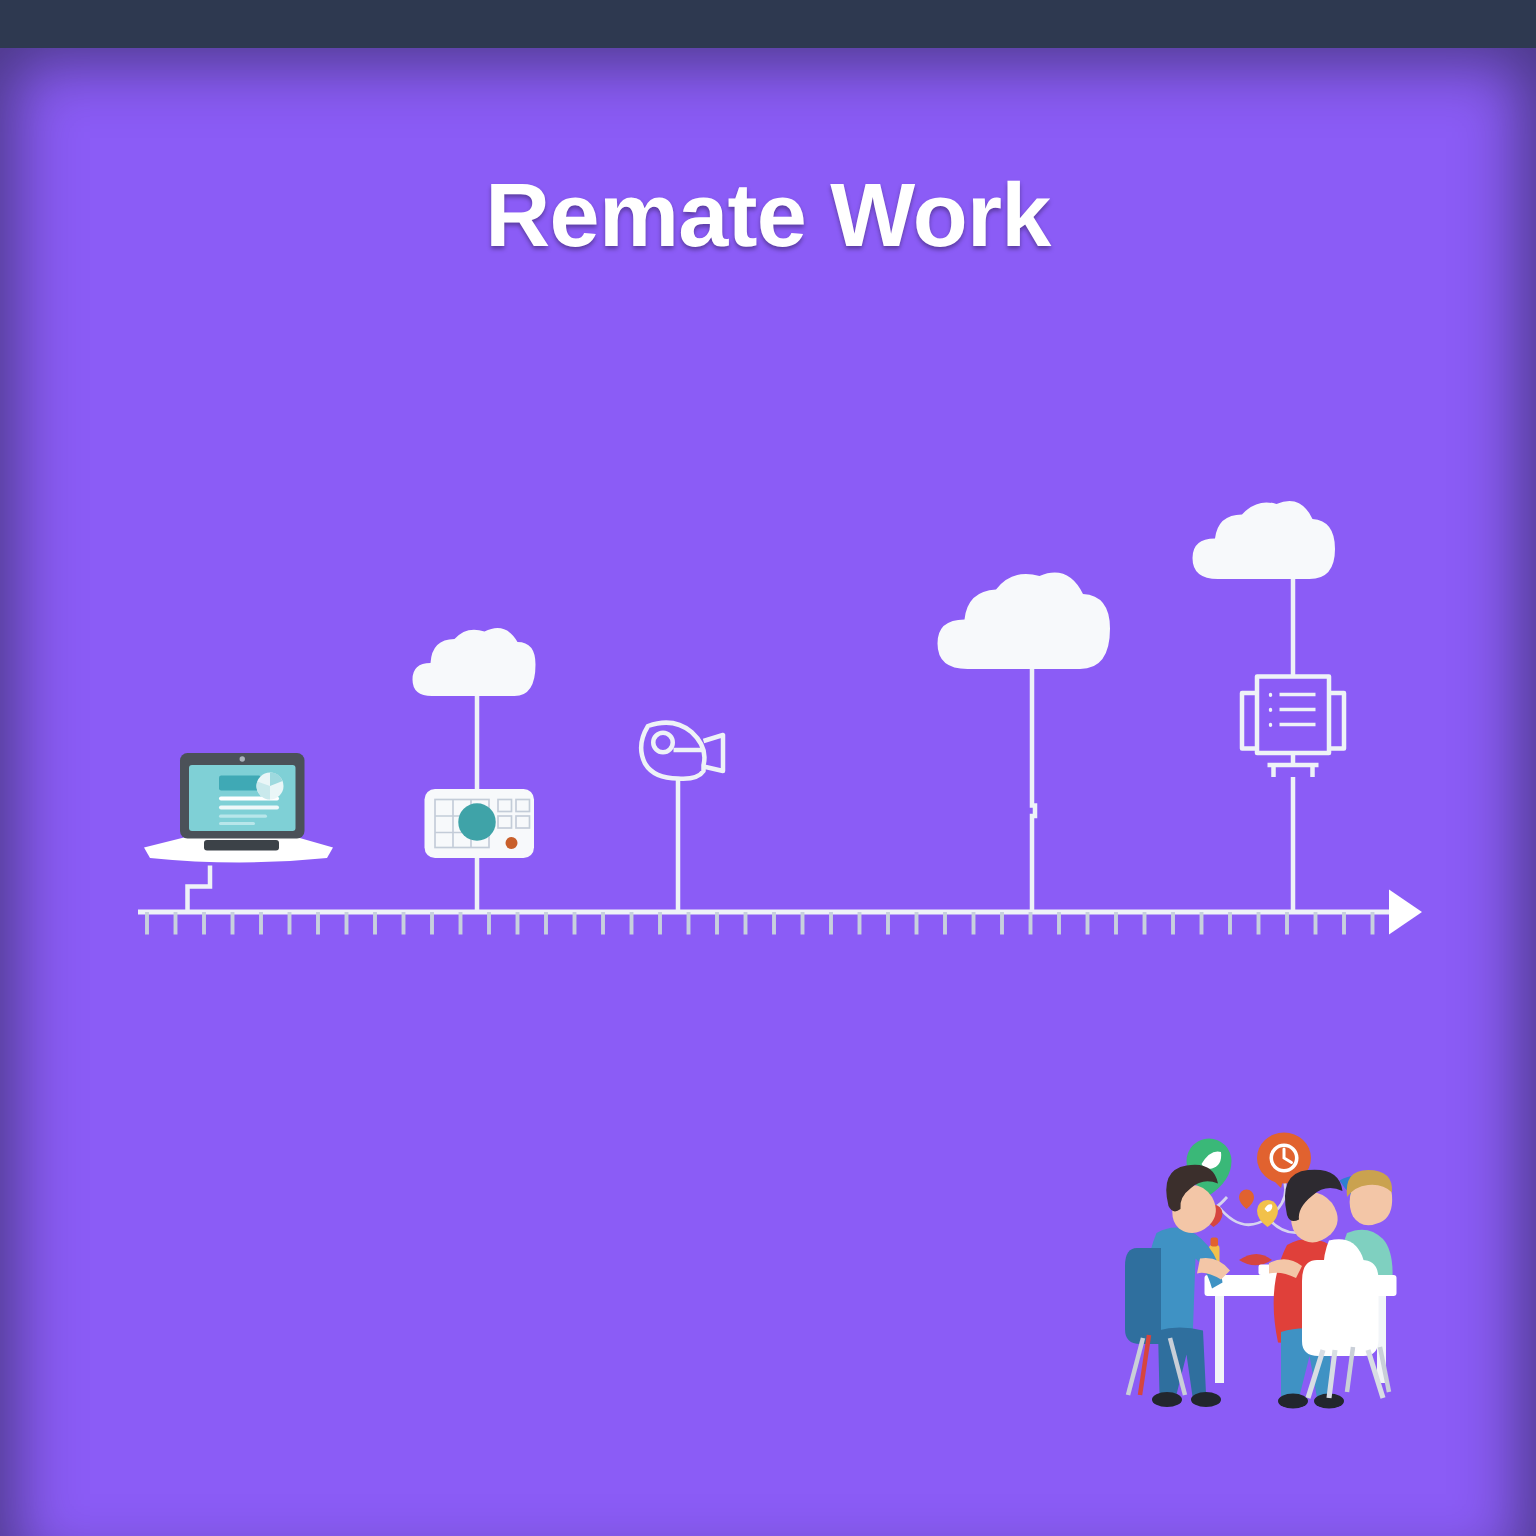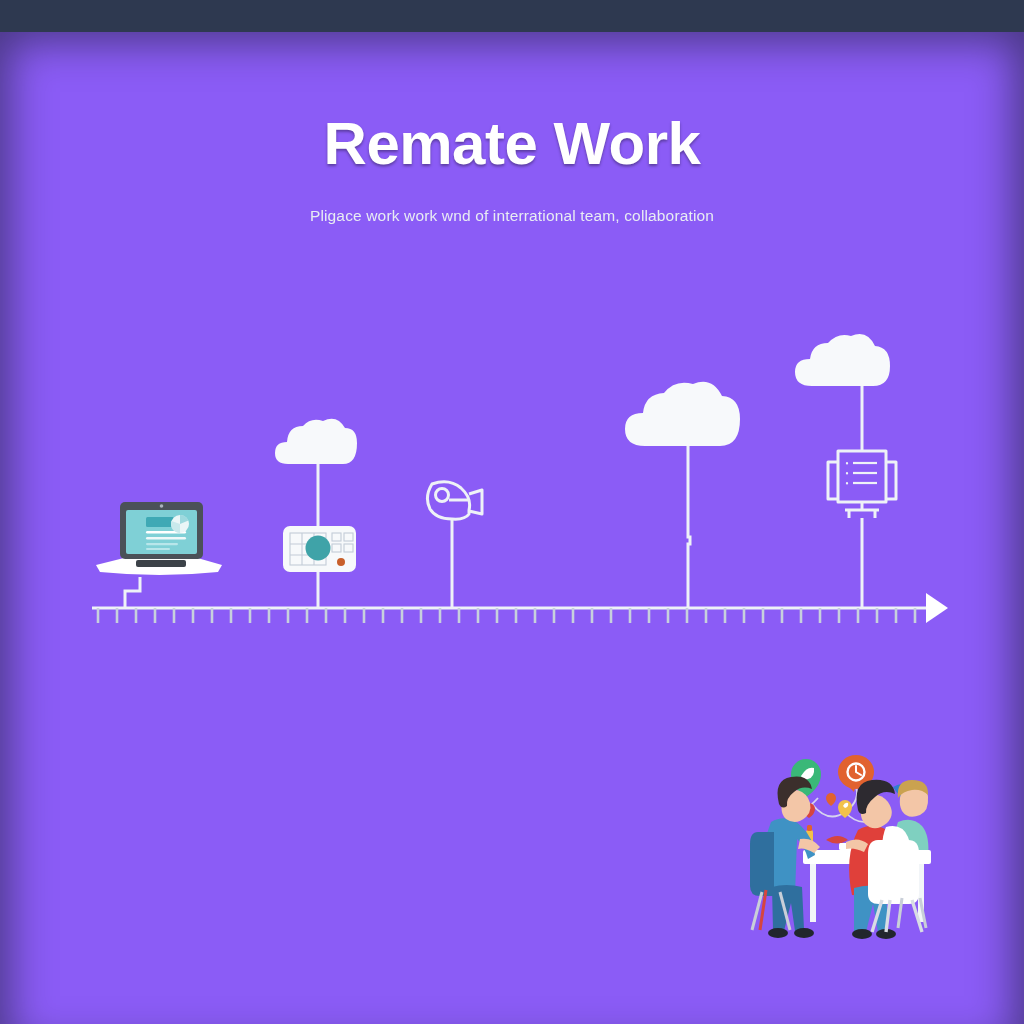--- a/index.html
+++ b/index.html
@@ -74,21 +74,20 @@
     white-space: nowrap;
   }
 </style>
 </head>
 <body>
 
 <div id="poster" style="background: #8b5cf6; margin-top: 32px;">
 
   <div class="header">
     <h1 class="title" style="color: rgb(255, 255, 255);">Remate Work</h1>
-    <p class="subtitle" style="color: rgb(232, 236, 243);">Pligace work work wnd of interrational team, collaboration</p>
   </div>
 
   <div class="scene">
     <svg width="1024" height="1024" viewBox="0 0 1024 1024" xmlns="http://www.w3.org/2000/svg">
 
       <g stroke="#eef2f7" stroke-width="3" fill="none">
 
         <path d="M 140 545 L 140 559 L 125 559 L 125 576"></path>
 
         <path d="M 318 430 L 318 576"></path>

